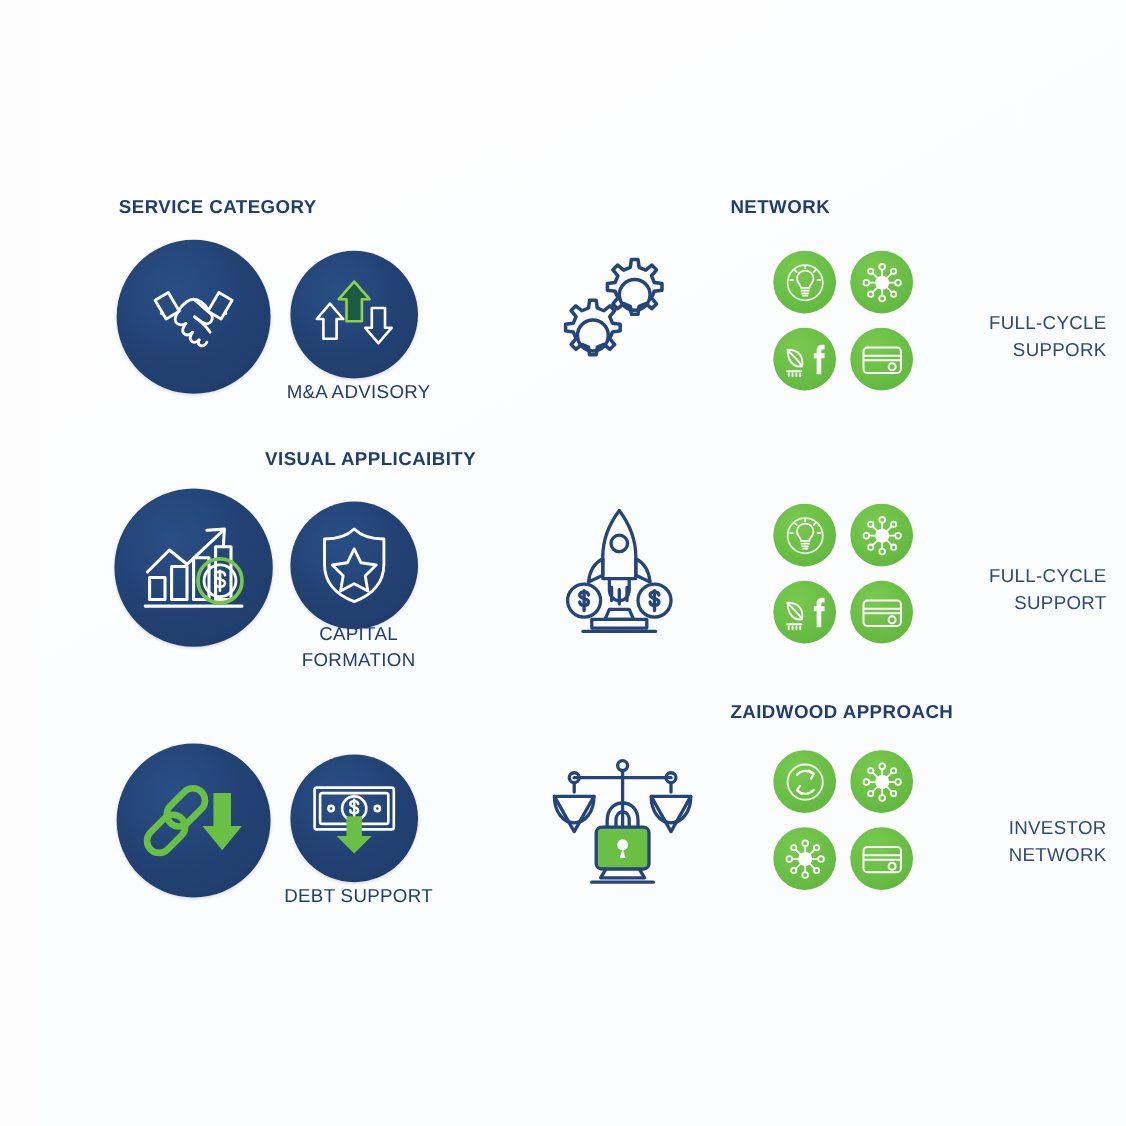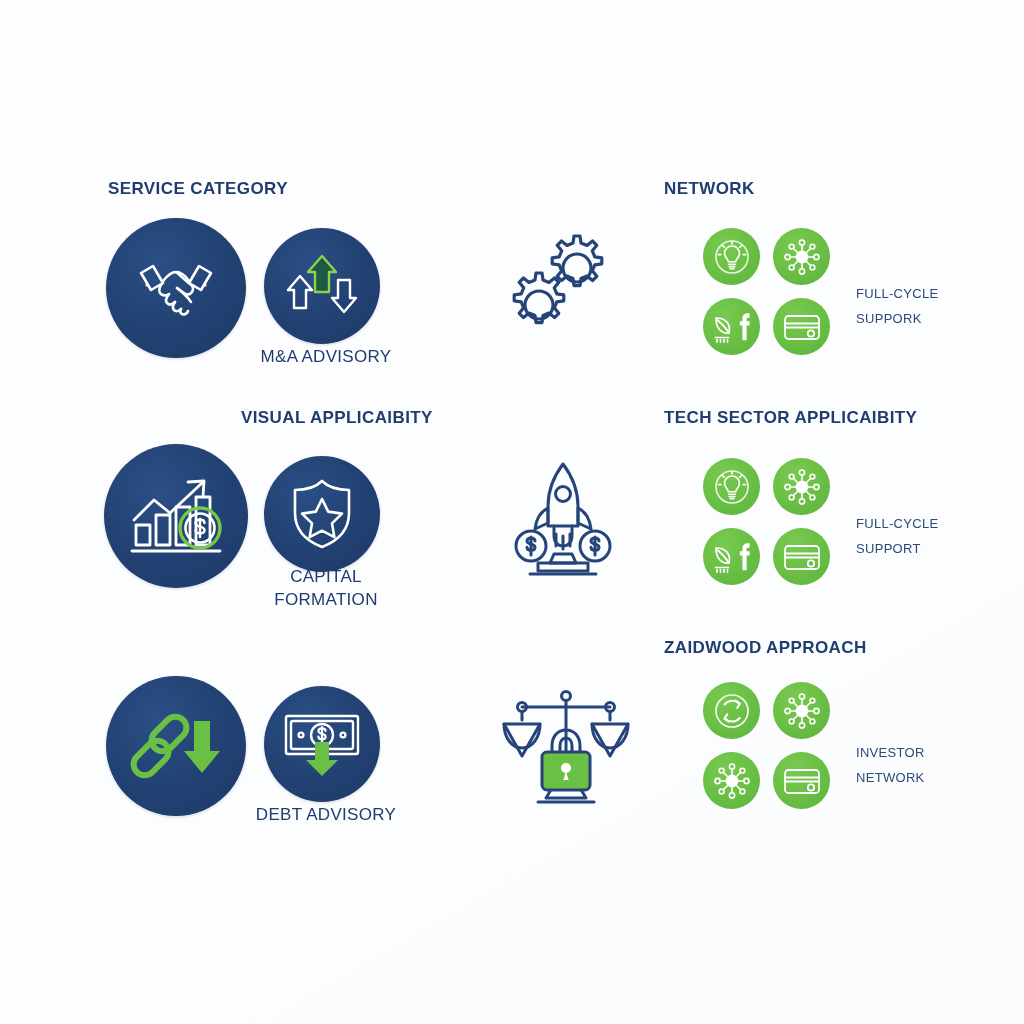--- a/index.html
+++ b/index.html
@@ -65,38 +65,38 @@
     background: radial-gradient(circle at 38% 30%, #79c94f 0%, #6abf45 50%, #5db23c 100%);
     display: flex;
     align-items: center;
     justify-content: center;
   }
   .green-circle svg { display: block; }
 
   .right-label {
     position: absolute;
     color: #2c4a78;
-    font-size: 13px;
+    font-size: 17px;
     line-height: 25px;
     letter-spacing: 0.3px;
     white-space: pre-line;
+    text-align: right;
   }
 </style>
 </head>
 <body>
 
 <div id="canvas">
 
   <div class="col-header" style="left:72px; top:179px;">SERVICE CATEGORY</div>
 
   <div class="col-header" style="left:205px; top:408px;">VISUAL APPLICAIBITY</div>
 
   <div class="col-header" style="left:628px; top:179px;">NETWORK</div>
 
-  <div class="col-header" style="left:628px; top:408px;">TECH SECTOR APPLICAIBITY</div>
 
   <div class="col-header" style="left:628px; top:638px;">ZAIDWOOD APPROACH</div>
 
   <div class="navy-circle" style="left:70px; top:218px; width:140px; height:140px;">
     <span>
       <svg width="86" height="62" viewBox="0 0 86 62">
         <g fill="none" stroke="#ffffff" stroke-width="2.6" stroke-linejoin="round" stroke-linecap="round">
           <path d="M8 16 L20 9 L30 26 L18 33 Z"></path>
           <circle cx="14" cy="28" r="1.6" fill="#ffffff" stroke="none"></circle>
           <path d="M78 16 L66 9 L56 26 L68 33 Z"></path>
@@ -346,21 +346,21 @@
             <path d="M45.6 23 c0-1.6-1.6-2.7-3.6-2.7 -2 0-3.6 1.1-3.6 2.7 0 3.7 7.2 2.1 7.2 5.6 0 1.8-1.6 2.8-3.6 2.8 -2 0-3.6-1-3.6-2.8"></path>
           </g>
           <circle cx="21" cy="27" r="2.4"></circle>
           <circle cx="63" cy="27" r="2.4"></circle>
         </g>
         <path d="M35 34 H49 V52 H58 L42 68 L26 52 H35 Z" fill="#6abf45"></path>
       </svg>
     </span>
   </div>
 
-  <div class="service-label" style="left:170px; top:803px; width:240px;">DEBT ADVISORY</div>
+  <div class="service-label" style="left:170px; top:803px; width:240px;">DEBT SUPPORT</div>
 
   <div class="mid-icon" style="left:464px; top:684px;">
     <svg width="132" height="128" viewBox="0 0 132 128">
       <g fill="none" stroke="#24447a" stroke-width="3" stroke-linejoin="round" stroke-linecap="round">
         <circle cx="66" cy="12" r="4.5"></circle>
         <path d="M66 17 V104"></path>
         <path d="M22 23 H110"></path>
         <circle cx="22" cy="23" r="4.5"></circle>
         <circle cx="110" cy="23" r="4.5"></circle>
         <path d="M22 28 V36"></path>

